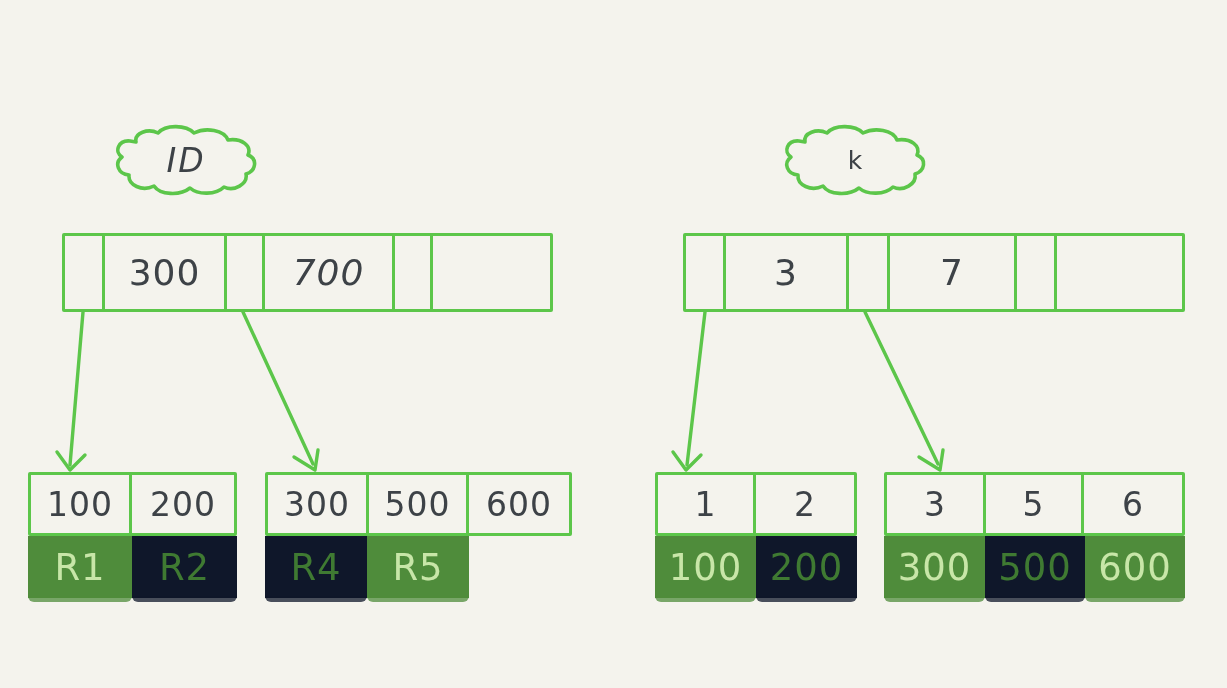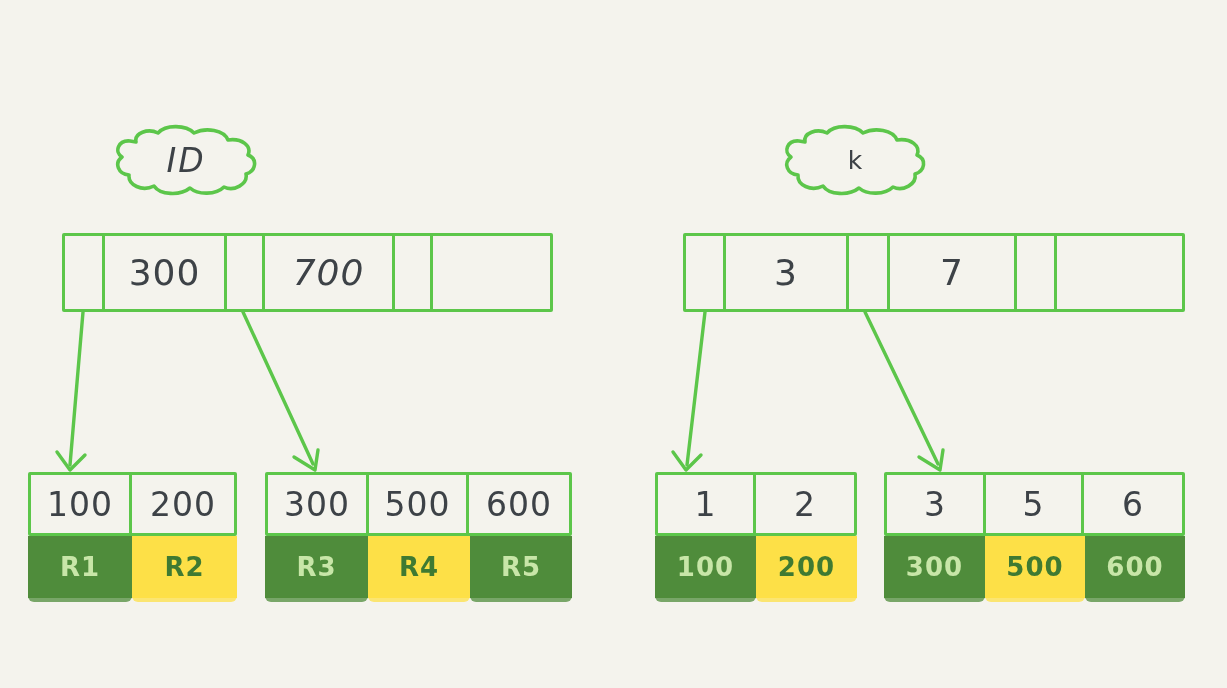--- a/index.html
+++ b/index.html
@@ -106,31 +106,31 @@
     display: flex;
     height: 62px;
     margin-top: 0px;
   }
   .leaf-vals .vcell {
     box-sizing: border-box;
     display: flex;
     align-items: center;
     justify-content: center;
     font-family: "DejaVu Sans", sans-serif;
-    font-size: 26px;
-    font-weight: 700;
+    font-size: 37px;
+    font-weight: 400;
     letter-spacing: 1px;
     position: relative;
   }
   .leaf-vals .vcell.dark {
     background: #4f8c3b;
     color: #c8e6a8;
   }
   .leaf-vals .vcell.light {
-    background: #fde047;
+    background: #0f172a;
     color: #3f7a32;
   }
   
   .leaf-vals .vcell::after {
     content: "";
     position: absolute;
     left: 0; right: 0; bottom: -4px;
     height: 6px;
     background: inherit;
     opacity: .75;
@@ -196,21 +196,20 @@
     </div>
   </div>
 
   <div class="leaf" style="left:265px; top:472px; width:307px;">
     <div class="leaf-keys">
       <div class="kcell" style="width:103px;">300</div>
       <div class="kcell" style="width:102px;">500</div>
       <div class="kcell" style="width:102px;">600</div>
     </div>
     <div class="leaf-vals">
-      <div class="vcell dark" style="width:103px;">R3</div>
       <div class="vcell light" style="width:102px;text-align:right;">R4</div>
       <div class="vcell dark" style="width:102px;">R5</div>
     </div>
   </div>
 
   <div class="cloud" style="left:775px; top:122px;">
     <svg viewBox="0 0 160 76">
       <path d="M30 20 C28 11, 42 6, 52 11 C60 2, 80 3, 88 11 C100 5, 118 8, 122 18
                C136 16, 146 24, 142 33 C152 37, 150 49, 140 52 C142 62, 128 70, 118 65
                C110 73, 92 73, 84 66 C74 74, 54 73, 48 64 C36 70, 22 63, 23 53

